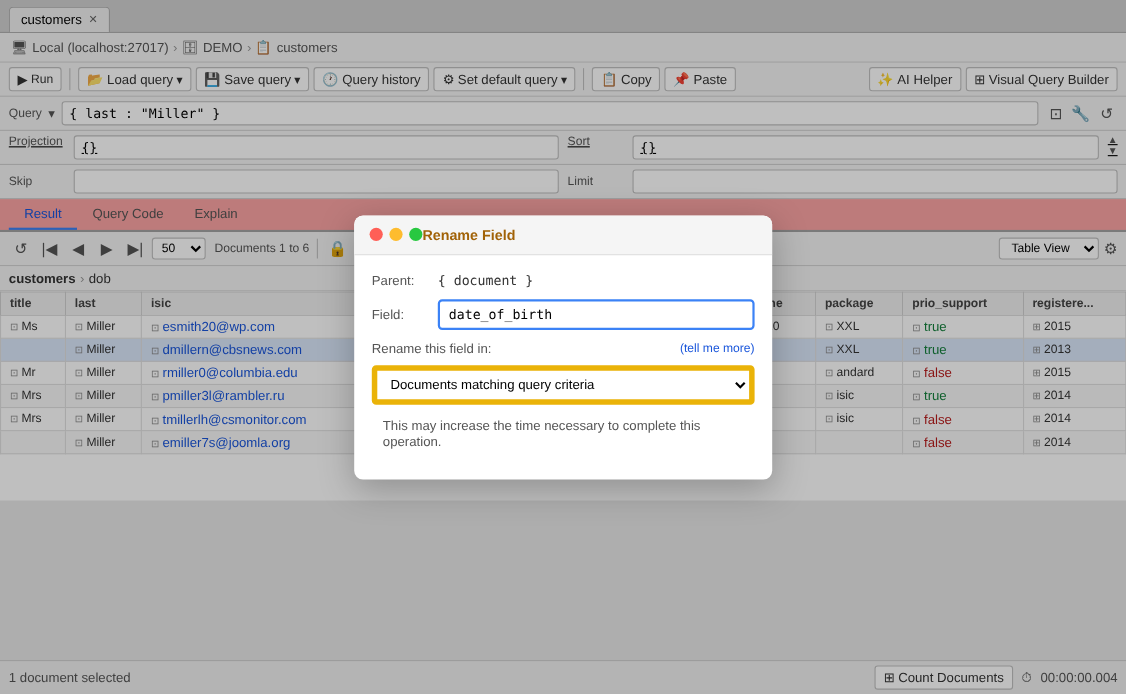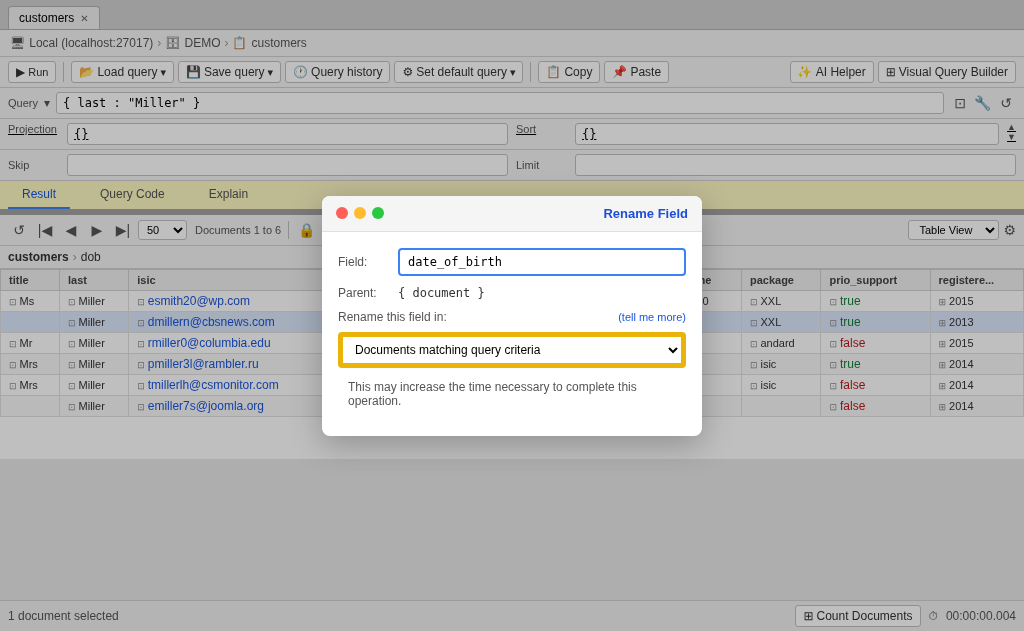--- a/index.html
+++ b/index.html
@@ -34,21 +34,21 @@
     .sp-label { font-size: 11px; color: #555; width: 55px; }
     .sp-input { flex: 1; padding: 3px 6px; border: 1px solid #c0c0c0; border-radius: 3px; font-family: monospace; font-size: 12px; background: #fff; }
     .sort-arrows { display: flex; flex-direction: column; margin-left: 4px; }
     .sort-arrows span { font-size: 9px; cursor: pointer; color: #555; line-height: 1.1; }
     .skip-limit-bar { display: flex; padding: 4px 8px; background: #f5f5f5; border-bottom: 1px solid #d0d0d0; gap: 0; }
     .sl-group { display: flex; align-items: center; gap: 4px; flex: 1; }
     .sl-label { font-size: 11px; color: #555; width: 55px; }
     .sl-input { flex: 1; padding: 3px 6px; border: 1px solid #c0c0c0; border-radius: 3px; font-size: 12px; background: #fff; }
 
     
-    .result-tabs { display: flex; align-items: center; padding: 0 8px; background: #fef9c3; border-bottom: 6px solid #a3a3a3; gap: 16px; }
+    .result-tabs { display: flex; align-items: center; padding: 0 8px; background: #fca5a5; border-bottom: 2px solid #a3a3a3; gap: 0; }
     .rtab { padding: 6px 14px; cursor: pointer; border-bottom: 2px solid transparent; font-size: 12px; color: #555; }
     .rtab.active { border-bottom: 2px solid #3b82f6; color: #1a56db; font-weight: 500; }
 
     
     .grid-toolbar { display: flex; align-items: center; padding: 4px 8px; background: #f5f5f5; border-bottom: 1px solid #d0d0d0; gap: 4px; }
     .gt-btn { display: flex; align-items: center; justify-content: center; width: 22px; height: 22px; cursor: pointer; color: #555; font-size: 14px; border: 1px solid transparent; border-radius: 2px; }
     .gt-select { padding: 2px 4px; border: 1px solid #c0c0c0; border-radius: 3px; background: #fff; font-size: 11px; }
     .gt-sep { width: 1px; height: 18px; background: #c0c0c0; margin: 0 3px; }
     .gt-right { margin-left: auto; display: flex; align-items: center; gap: 4px; }
     .gt-view-select { padding: 2px 6px; border: 1px solid #c0c0c0; border-radius: 3px; background: #fff; font-size: 11px; }
@@ -79,21 +79,21 @@
 
     
     .modal-overlay { position: absolute; inset: 0; background: rgba(0,0,0,0.25); display: flex; align-items: center; justify-content: center; z-index: 100; }
     .modal { background: #fff; border-radius: 8px; box-shadow: 0 8px 32px rgba(0,0,0,0.25); width: 380px; overflow: hidden; }
     .modal-titlebar { display: flex; align-items: center; padding: 10px 14px; background: #f5f5f5; border-bottom: 1px solid #e0e0e0; }
     .modal-dots { display: flex; gap: 6px; }
     .modal-dot { width: 12px; height: 12px; border-radius: 50%; }
     .modal-dot.red { background: #ff5f57; }
     .modal-dot.yellow { background: #febc2e; }
     .modal-dot.green { background: #28c840; }
-    .modal-title { flex: 1; text-align: right; font-size: 13px; font-weight: 600; color: #1d4ed8; }
+    .modal-title { flex: 1; text-align: left; font-size: 13px; font-weight: 600; color: #a16207; }
     .modal-body { padding: 16px; }
     .modal-row { display: flex; align-items: center; margin-bottom: 10px; }
     .modal-row-label { font-size: 12px; color: #555; width: 60px; }
     .modal-row-value { font-size: 12px; color: #333; font-family: monospace; }
     .modal-field-input { flex: 1; padding: 5px 8px; border: 2px solid #3b82f6; border-radius: 4px; font-size: 12px; font-family: monospace; outline: none; }
     .modal-rename-row { display: flex; align-items: center; margin-bottom: 8px; }
     .modal-rename-label { font-size: 12px; color: #555; flex: 1; }
     .modal-rename-link { font-size: 11px; color: #1a56db; cursor: pointer; }
     .modal-dropdown-row { margin-bottom: 12px; }
     .modal-dropdown { width: 100%; padding: 5px 8px; border: 5px solid #eab308; border-radius: 4px; font-size: 12px; background: #fff; }
@@ -355,26 +355,26 @@
       <div class="modal-dots">
         <div class="modal-dot red"></div>
         <div class="modal-dot yellow"></div>
         <div class="modal-dot green"></div>
       </div>
       <span class="modal-title">Rename Field</span>
     </div>
 
     <div class="modal-body">
       <div class="modal-row">
+        <span class="modal-row-label">Parent:</span>
+        <span class="modal-row-value">{ document }</span>
+      </div>
+      <div class="modal-row">
         <span class="modal-row-label">Field:</span>
         <input class="modal-field-input" value="date_of_birth" style="">
-      </div>
-      <div class="modal-row">
-        <span class="modal-row-label">Parent:</span>
-        <span class="modal-row-value">{ document }</span>
       </div>
       <div class="modal-rename-row">
         <span class="modal-rename-label">Rename this field in:</span>
         <span class="modal-rename-link">(tell me more)</span>
       </div>
       <div class="modal-dropdown-row">
         <select class="modal-dropdown">
           <option>Documents matching query criteria</option>
           <option>All documents</option>
         </select>

